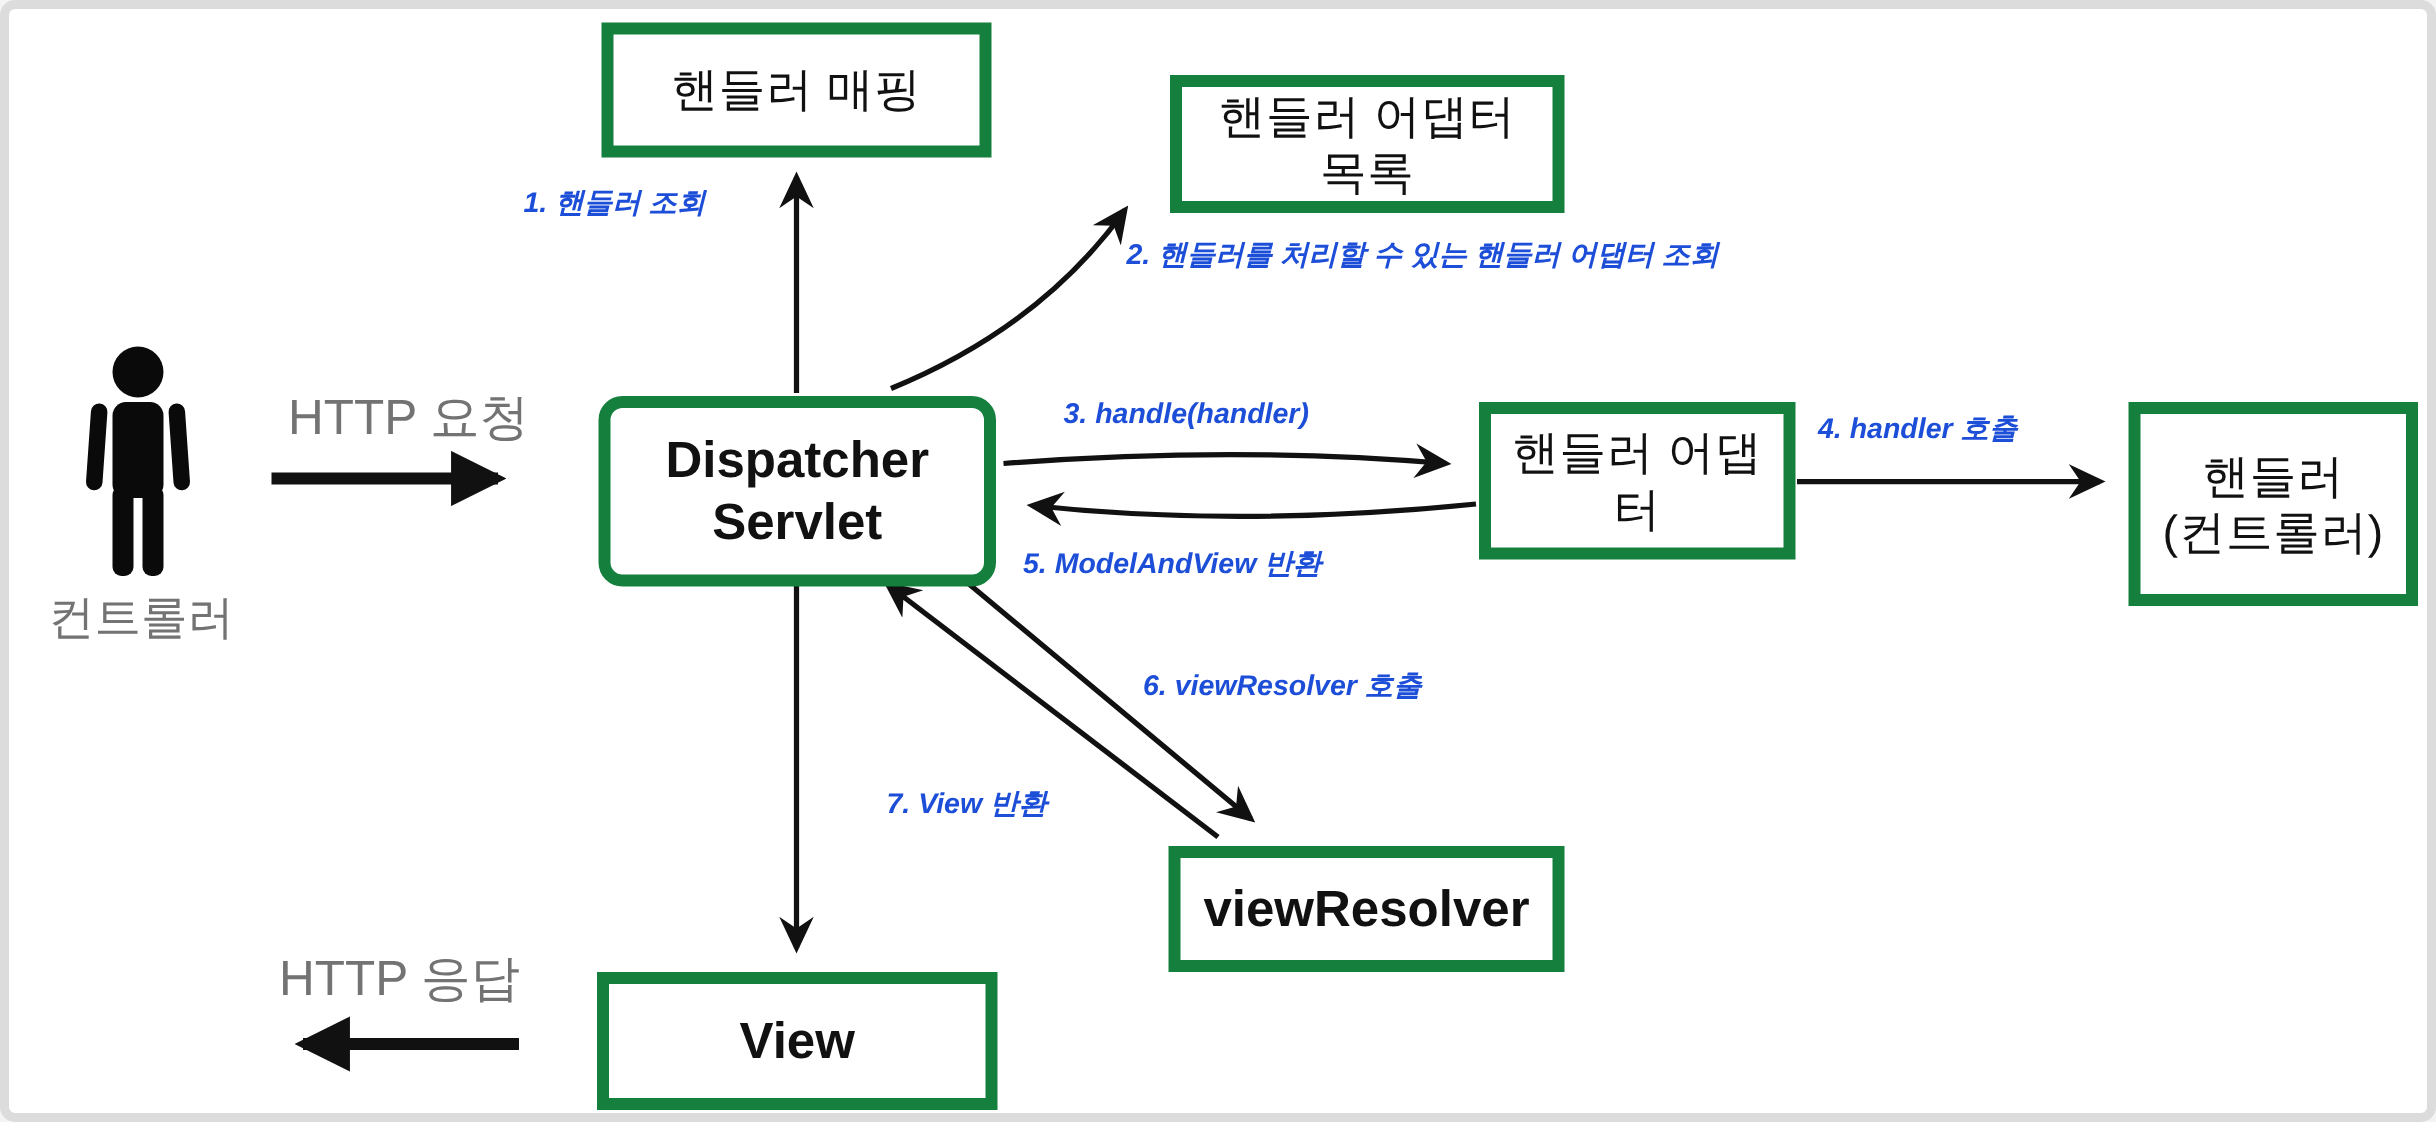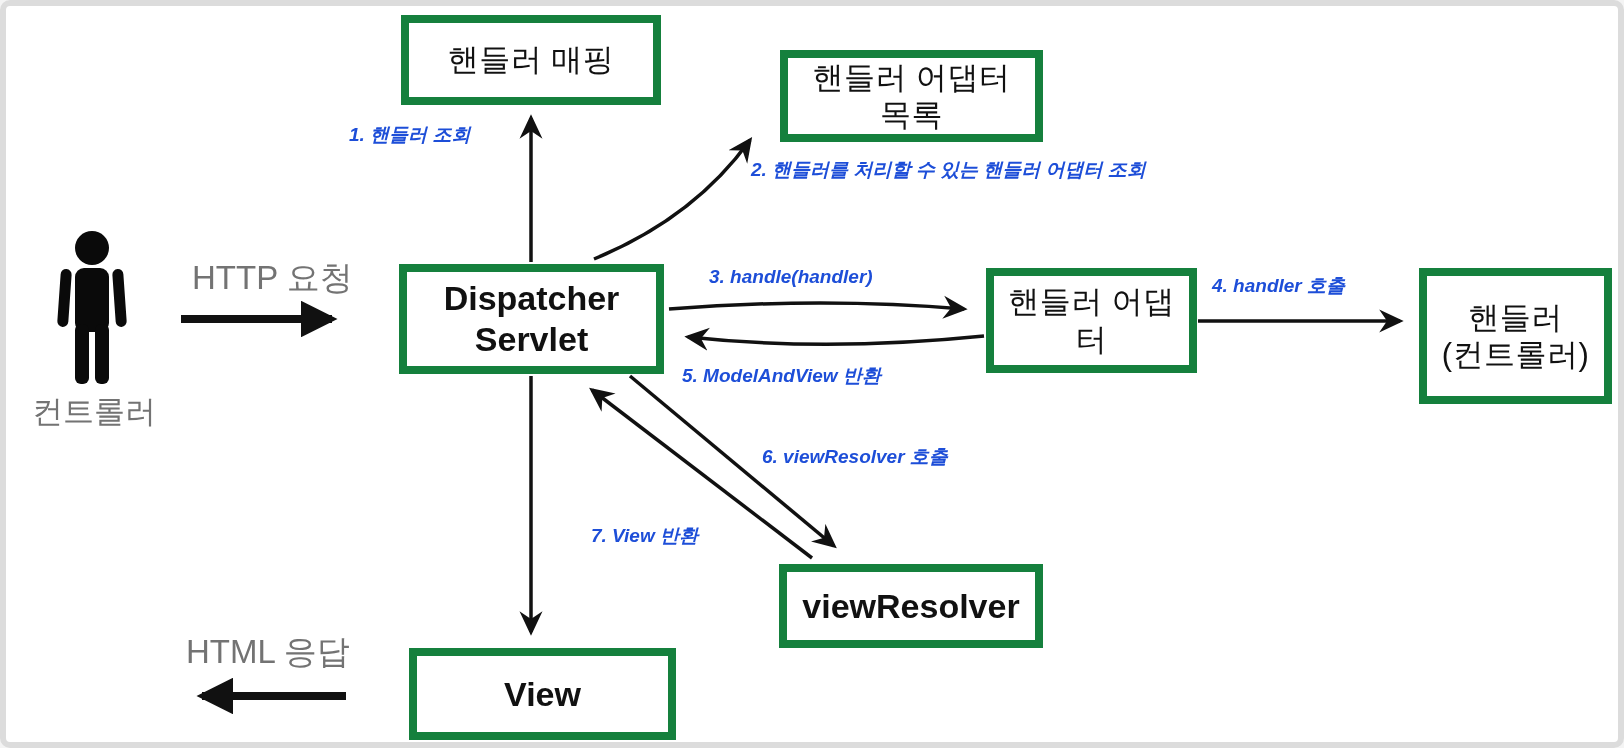--- a/index.html
+++ b/index.html
@@ -94,46 +94,46 @@
 
   <div class="node kr" style="left:395px;top:9px;width:260px;height:90px;">
     <span class="ln">핸들러 매핑</span>
   </div>
 
   <div class="node kr" style="left:774px;top:44px;width:263px;height:92px;">
     <span class="ln">핸들러 어댑터</span>
     <span class="ln">목록</span>
   </div>
 
-  <div class="node en" style="left:393px;top:258px;width:265px;height:110px;">
+  <div class="node en" style="left:393px;top:258px;width:265px;height:127px;border-radius:16px;">
     <span class="ln">Dispatcher</span>
     <span class="ln">Servlet</span>
   </div>
 
   <div class="node kr" style="left:980px;top:262px;width:211px;height:105px;">
     <span class="ln">핸들러 어댑터</span>
   </div>
 
   <div class="node kr" style="left:1413px;top:262px;width:193px;height:136px;">
     <span class="ln">핸들러</span>
     <span class="ln">(컨트롤러)</span>
   </div>
 
   <div class="node en" style="left:773px;top:558px;width:264px;height:84px;">
     <span class="ln">viewResolver</span>
   </div>
 
-  <div class="node en" style="left:403px;top:642px;width:267px;height:92px;">
+  <div class="node en" style="left:392px;top:642px;width:267px;height:92px;">
     <span class="ln">View</span>
   </div>
 
   <div class="lbl-big" style="left:8px;top:385px;width:160px;text-align:center;font-size:31px;">컨트롤러</div>
 
   <div class="lbl-big" style="left:186px;top:250px;">HTTP 요청</div>
-  <div class="lbl-big" style="left:180px;top:624px;">HTML 응답</div>
+  <div class="lbl-big" style="left:180px;top:624px;">HTTP 응답</div>
 
   <div class="lbl" style="left:343px;top:116px;">1. 핸들러 조회</div>
   <div class="lbl" style="left:745px;top:151px;">2. 핸들러를 처리할 수 있는 핸들러 어댑터 조회</div>
   <div class="lbl" style="left:703px;top:260px;">3. handle(handler)</div>
   <div class="lbl" style="left:1206px;top:267px;">4. handler 호출</div>
   <div class="lbl" style="left:676px;top:357px;">5. ModelAndView 반환</div>
   <div class="lbl" style="left:756px;top:438px;">6. viewResolver 호출</div>
   <div class="lbl" style="left:585px;top:517px;">7. View 반환</div>
 
 </div>

